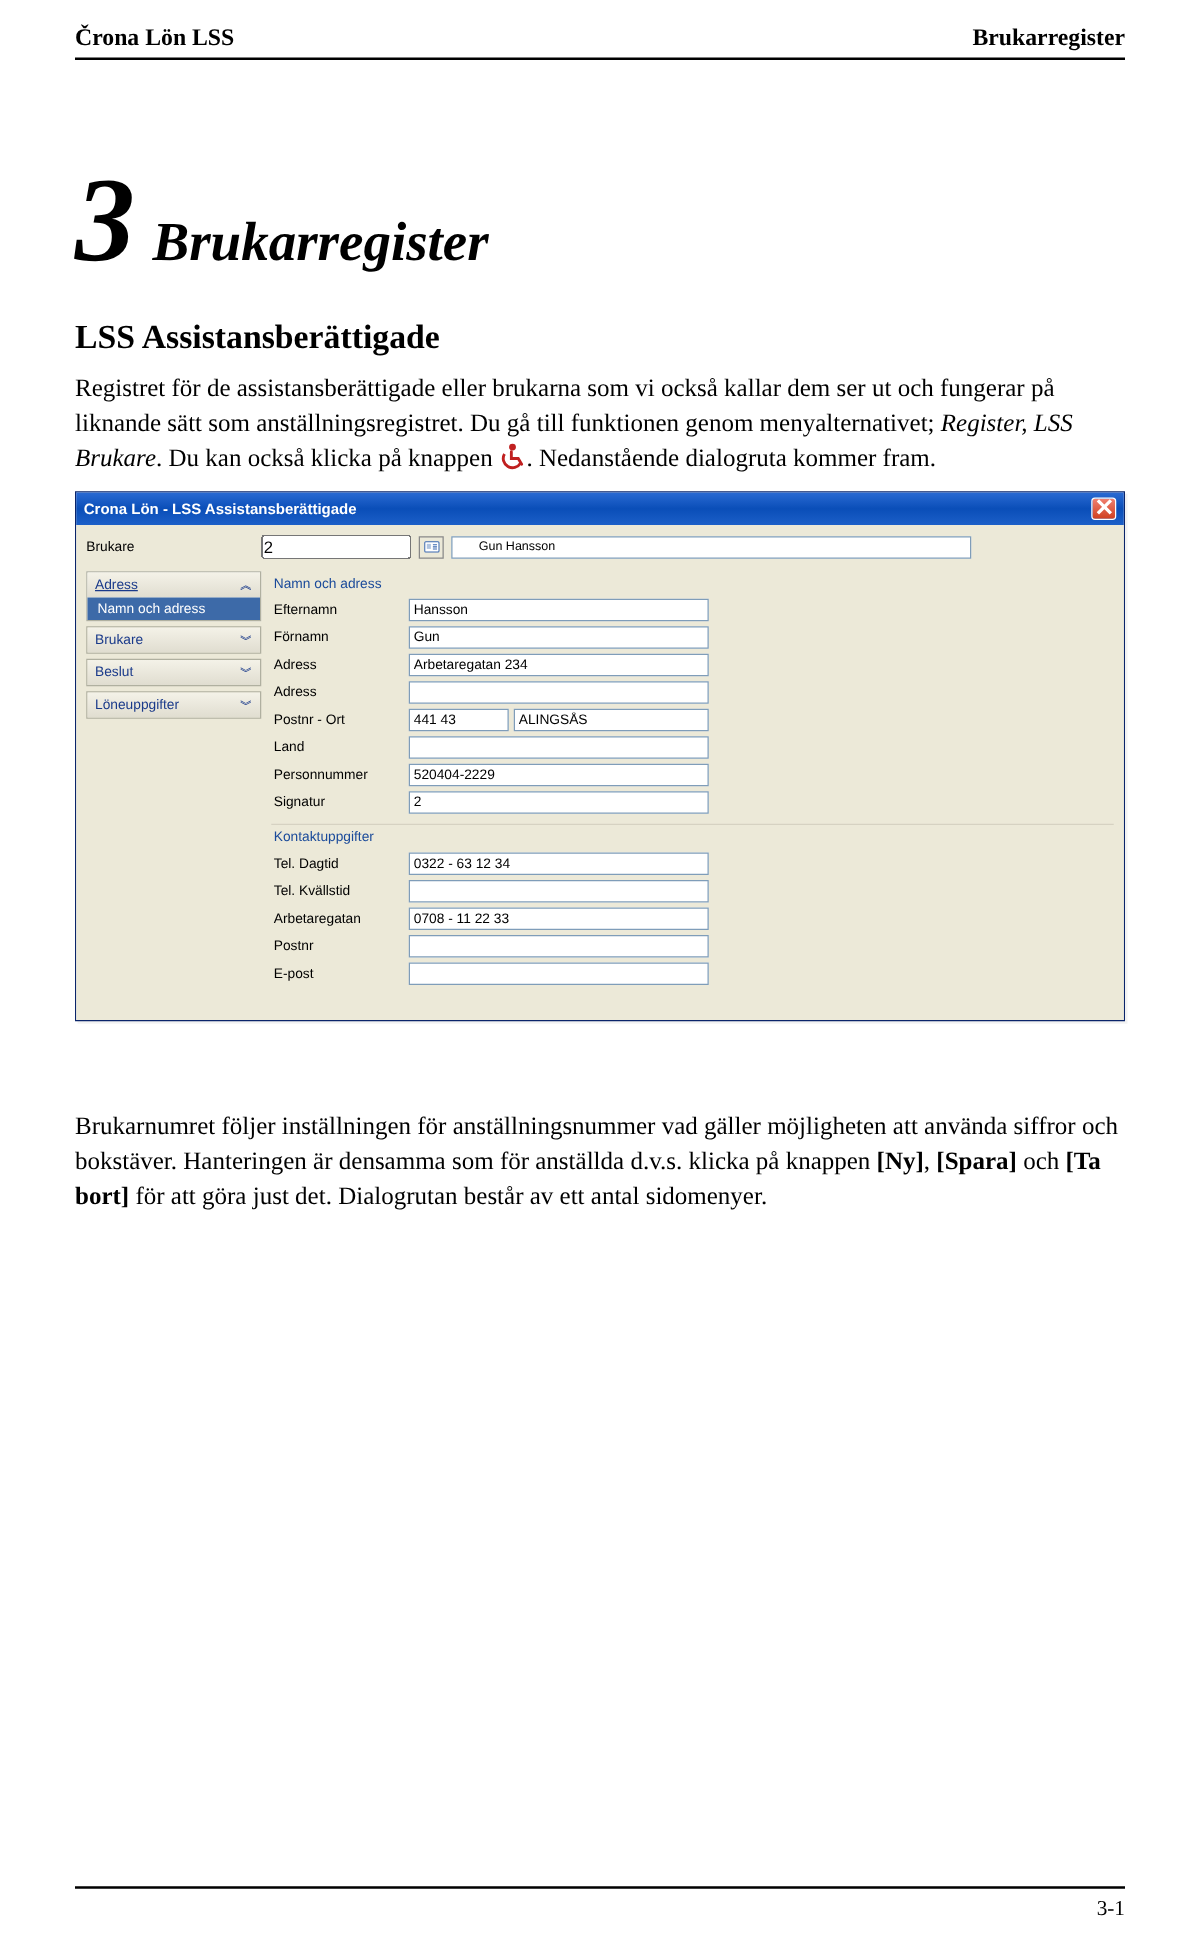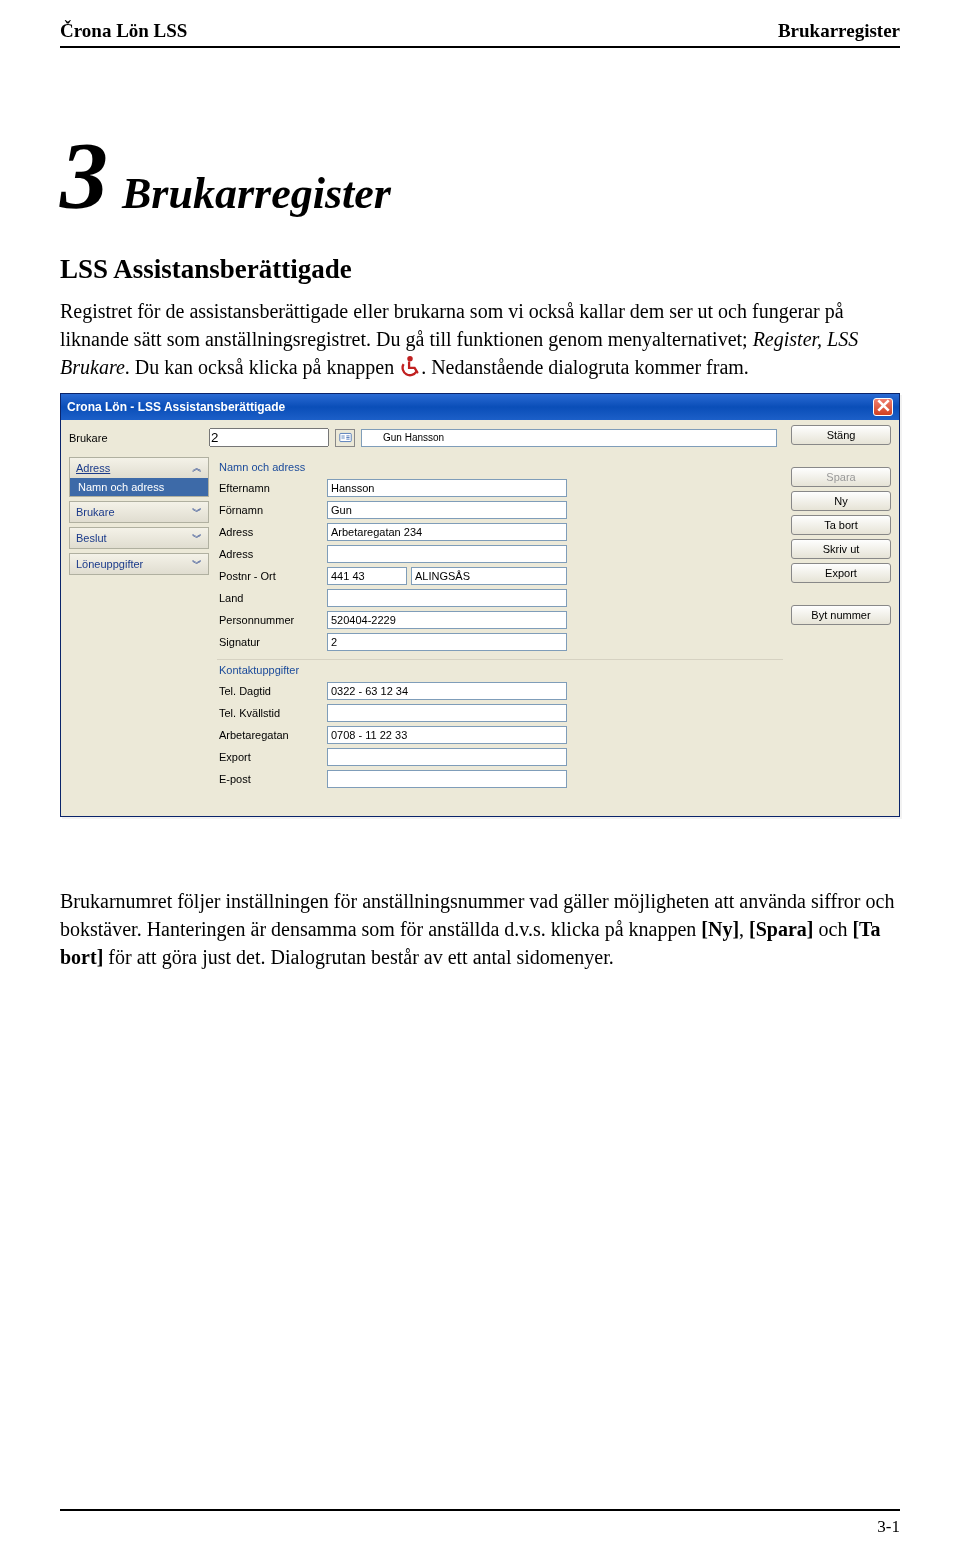--- a/index.html
+++ b/index.html
@@ -321,41 +321,30 @@
             </div>
           <div class="form-row">
               <span class="flabel">Tel. Kvällstid</span>
               <input class="w-mid" value="" style="">
             </div>
           <div class="form-row">
               <span class="flabel">Arbetaregatan</span>
               <input class="w-mid" value="0708 - 11 22 33" style="">
             </div>
           <div class="form-row">
-              <span class="flabel">Export</span>
+              <span class="flabel">Postnr</span>
               <input class="w-mid" value="" style="">
             </div>
           <div class="form-row">
               <span class="flabel">E-post</span>
               <input class="w-mid" value="" style="">
             </div>
           <div style="height:18px;"></div>
         </div>
 
-        <div class="right-col">
-          <button class="btn" style="margin-top:-32px;">Stäng</button>
-          <div class="gap"></div>
-          <button class="btn disabled">Spara</button>
-          <button class="btn">Ny</button>
-          <button class="btn">Ta bort</button>
-          <button class="btn">Skriv ut</button>
-          <button class="btn">Export</button>
-          <div class="gap"></div>
-          <button class="btn">Byt nummer</button>
-        </div>
       </div>
     </div>
   </div>
 </div>
 
 <p class="body-text bottom-text">
   <span>Brukarnumret följer inställningen för anställningsnummer vad gäller möjligheten att använda siffror och bokstäver. Hanteringen är densamma som för anställda d.v.s. klicka på knappen </span><span class="bold">[Ny]</span><span>, </span><span class="bold">[Spara]</span><span> och </span><span class="bold">[Ta bort]</span><span> för att göra just det. Dialogrutan består av ett antal sidomenyer.</span>
 </p>
 
 <div class="page-footer">

